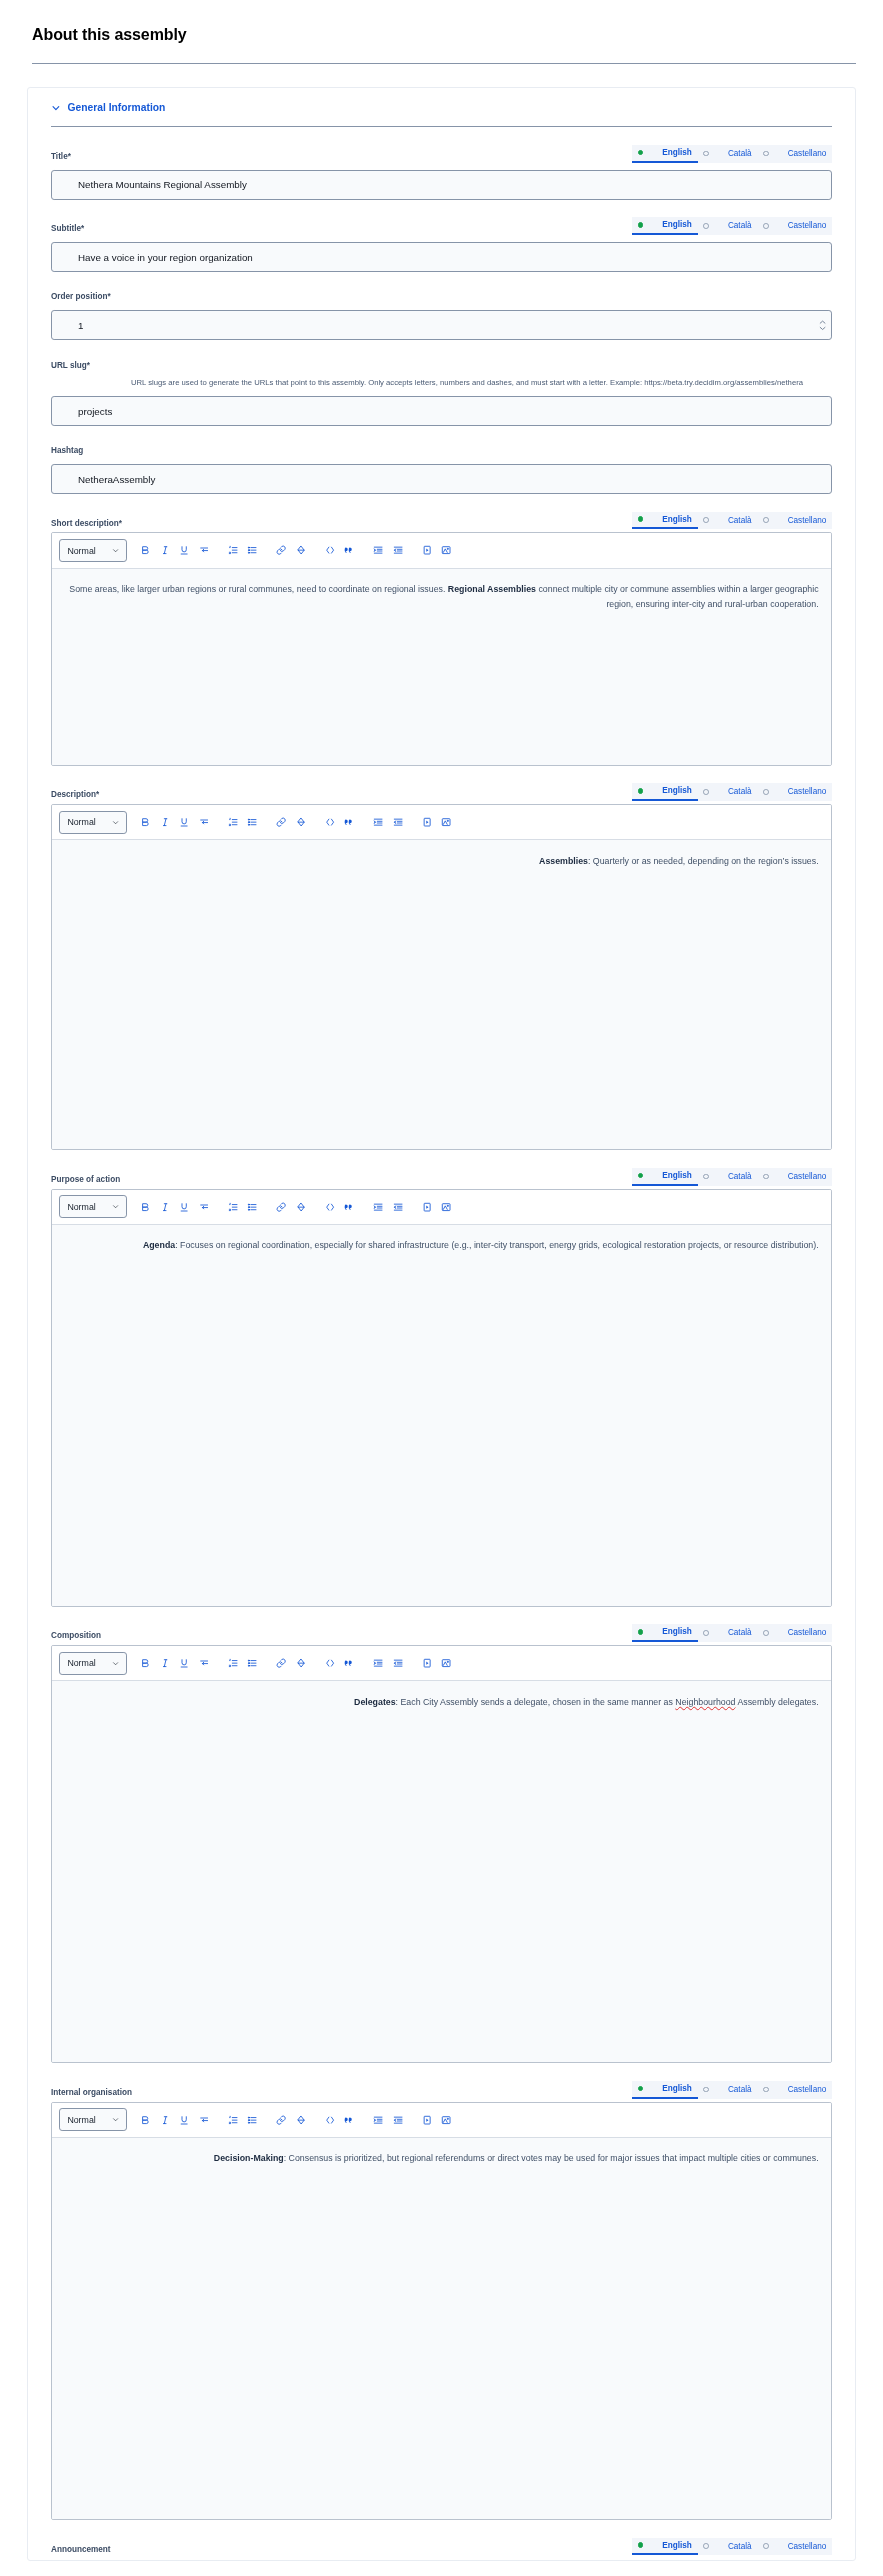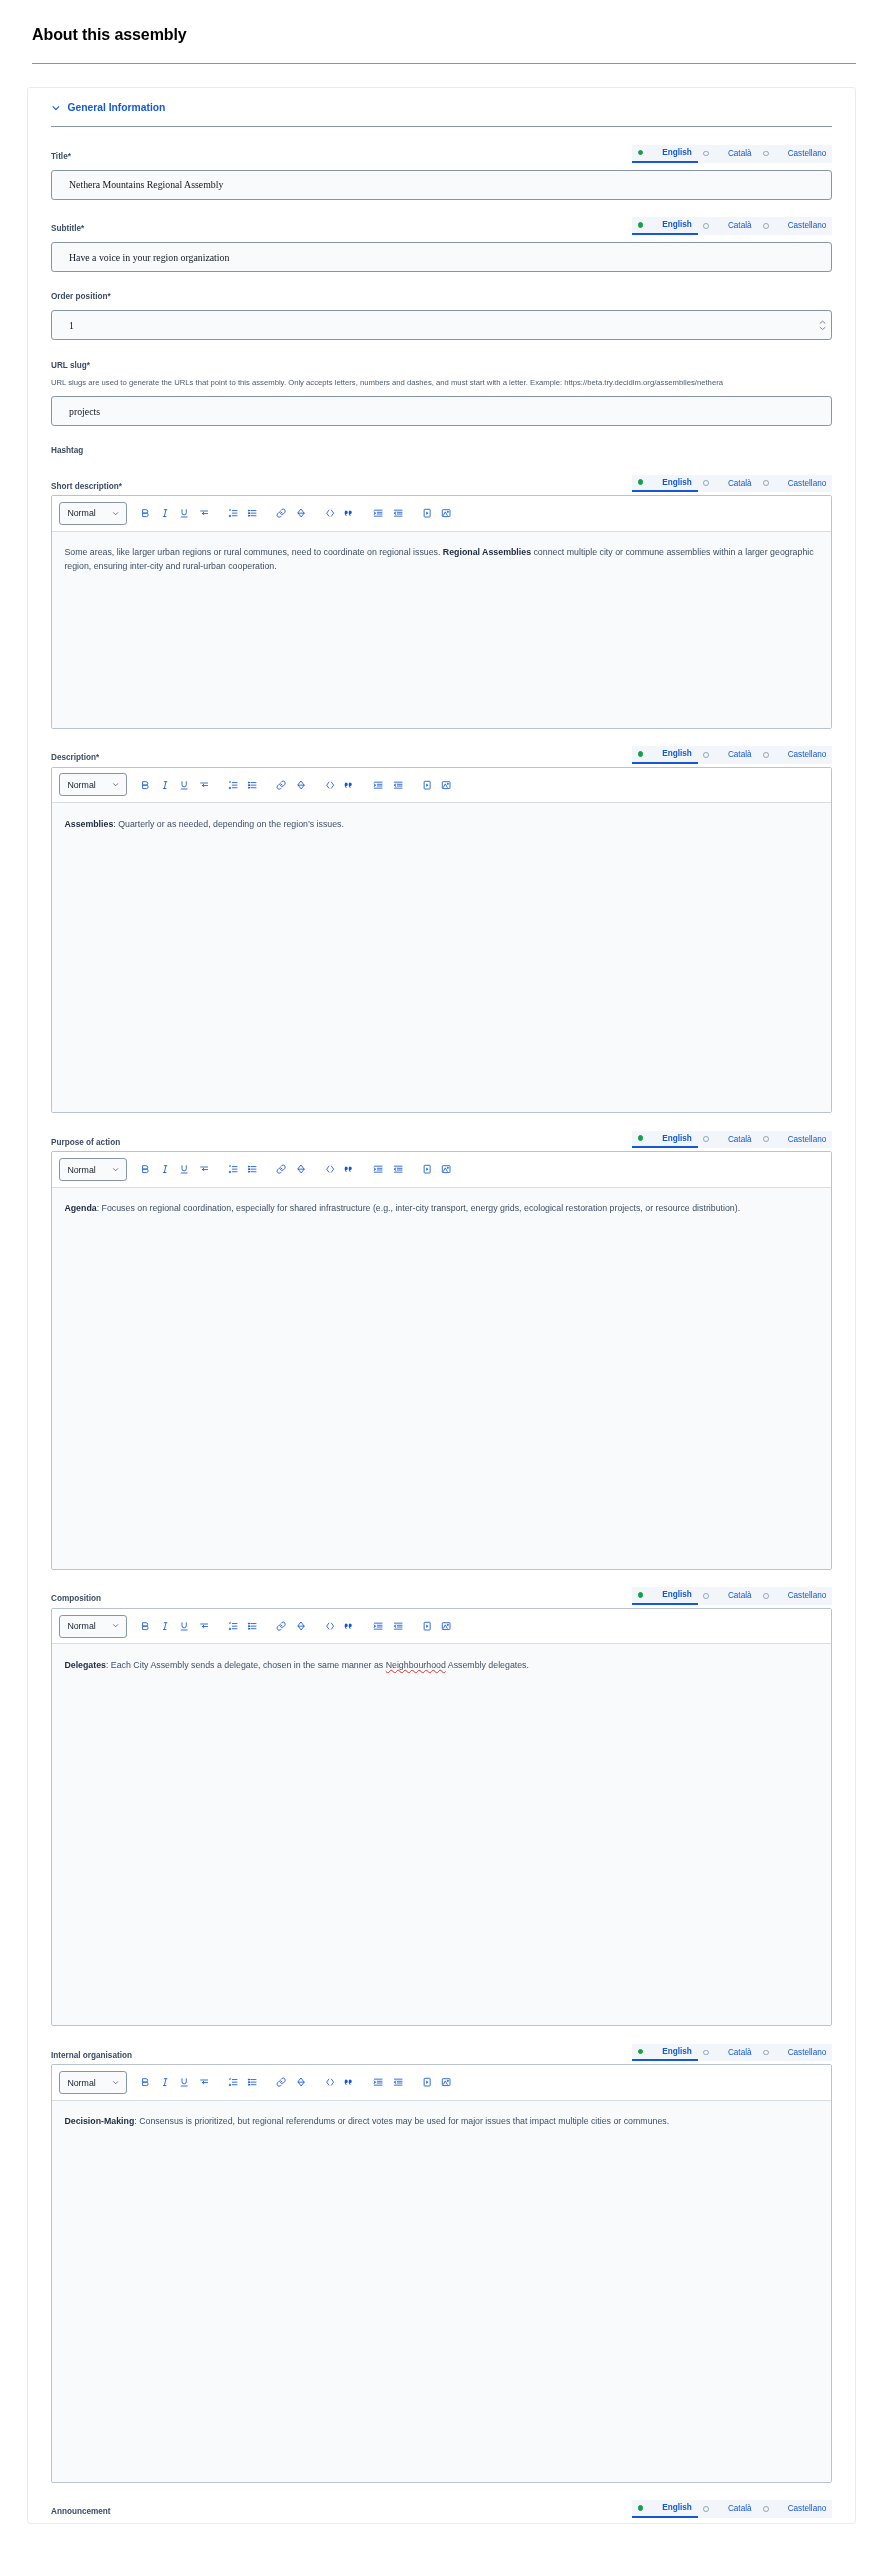--- a/index.html
+++ b/index.html
@@ -51,21 +51,21 @@
   .chev { display: inline-flex; align-items: center; }
   .card-rule {
     height: 1px;
     background: #8694a8;
     margin: 13.4px 23px 0 23px;
   }
 
   .card-body { padding: 0 23px; }
 
   
-  .field { margin-top: 17.5px; }
+  .field { margin-top: 17.5px; text-align: right; }
   .field-label-row {
     display: flex;
     align-items: flex-end;
     justify-content: space-between;
     gap: 10.3px;
     min-height: 13.4px;
   }
   .field-label {
     font-size: 8.2px;
     font-weight: bold;
@@ -105,24 +105,24 @@
   .locale-tab.active .dot { background: #13a14a; border-color: #13a14a; }
 
   
   .input {
     margin-top: 7.2px;
     width: 100%;
     height: 30px;
     background: #f8fafc;
     border: 0.8px solid #8694a8;
     border-radius: 3.1px;
-    font-family: Liberation Serif, serif;
+    font-family: Liberation Sans, sans-serif;
     font-size: 9.8px;
     color: #11161f;
-    padding: 0 17px;
+    padding: 0 26px;
     display: flex;
     align-items: center;
   }
   .input.number { justify-content: space-between; padding-right: 5.2px; }
   .spinner {
     display: flex;
     flex-direction: column;
     gap: 1.5px;
     color: #6b7a90;
   }
@@ -279,20 +279,21 @@
           <div class="field-label">URL slug*</div>
         </div>
         <div class="field-help">URL slugs are used to generate the URLs that point to this assembly. Only accepts letters, numbers and dashes, and must start with a letter. Example: https://beta.try.decidim.org/assemblies/nethera</div>
         <div class="input">projects</div>
       </div>
 
       <div class="field">
         <div class="field-label-row">
           <div class="field-label">Hashtag</div>
         </div>
+        <div class="input">NetheraAssembly</div>
       </div>
 
       <div class="field">
         <div class="field-label-row">
           <div class="field-label">Short description*</div>
           <div class="locale-tabs">
             <div class="locale-tab active">
               <span class="dot"></span>
               <span>English</span>
             </div>

